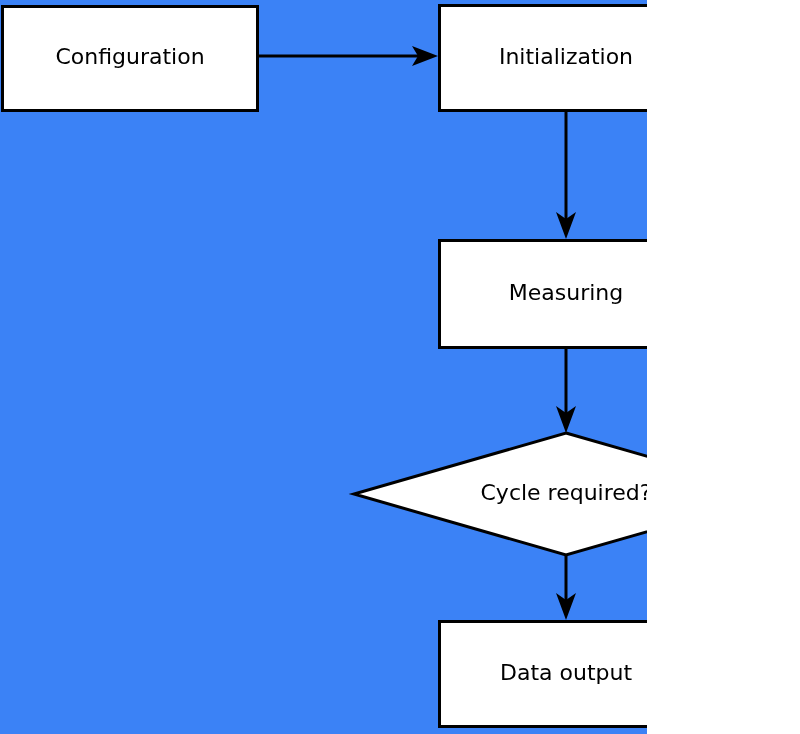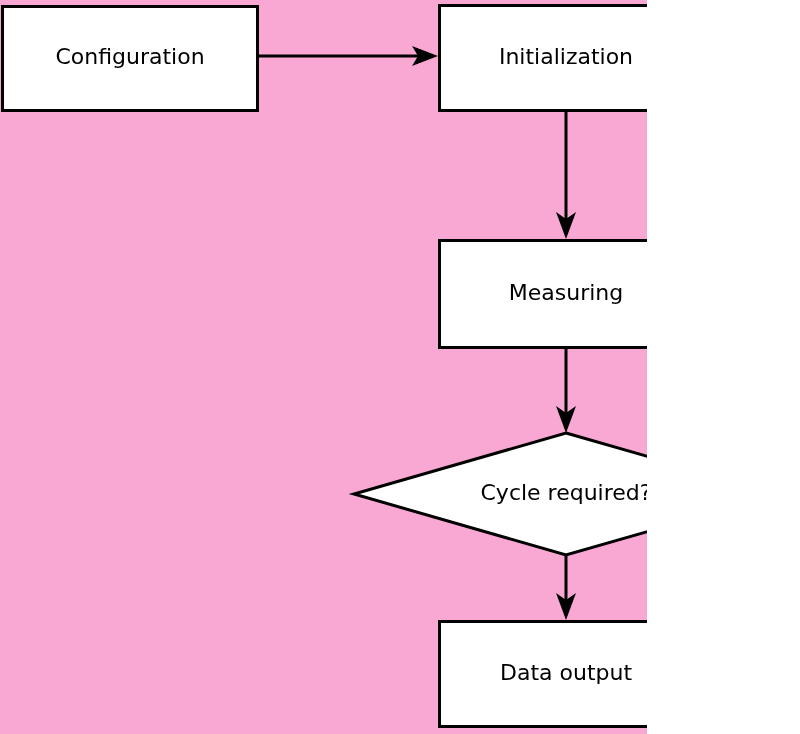--- a/index.html
+++ b/index.html
@@ -7,21 +7,21 @@
     padding: 0;
     background: #ffffff;
   }
   body {
     font-family: "DejaVu Sans", sans-serif;
   }
   #canvas {
     position: relative;
     width: 647px;
     height: 734px;
-    background: #f9a8d4;
+    background: #3b82f6;
     overflow: hidden;
   }
   #flow-svg {
     position: absolute;
     top: 0;
     left: 0;
     width: 800px;
     height: 734px;
     display: block;
   }

